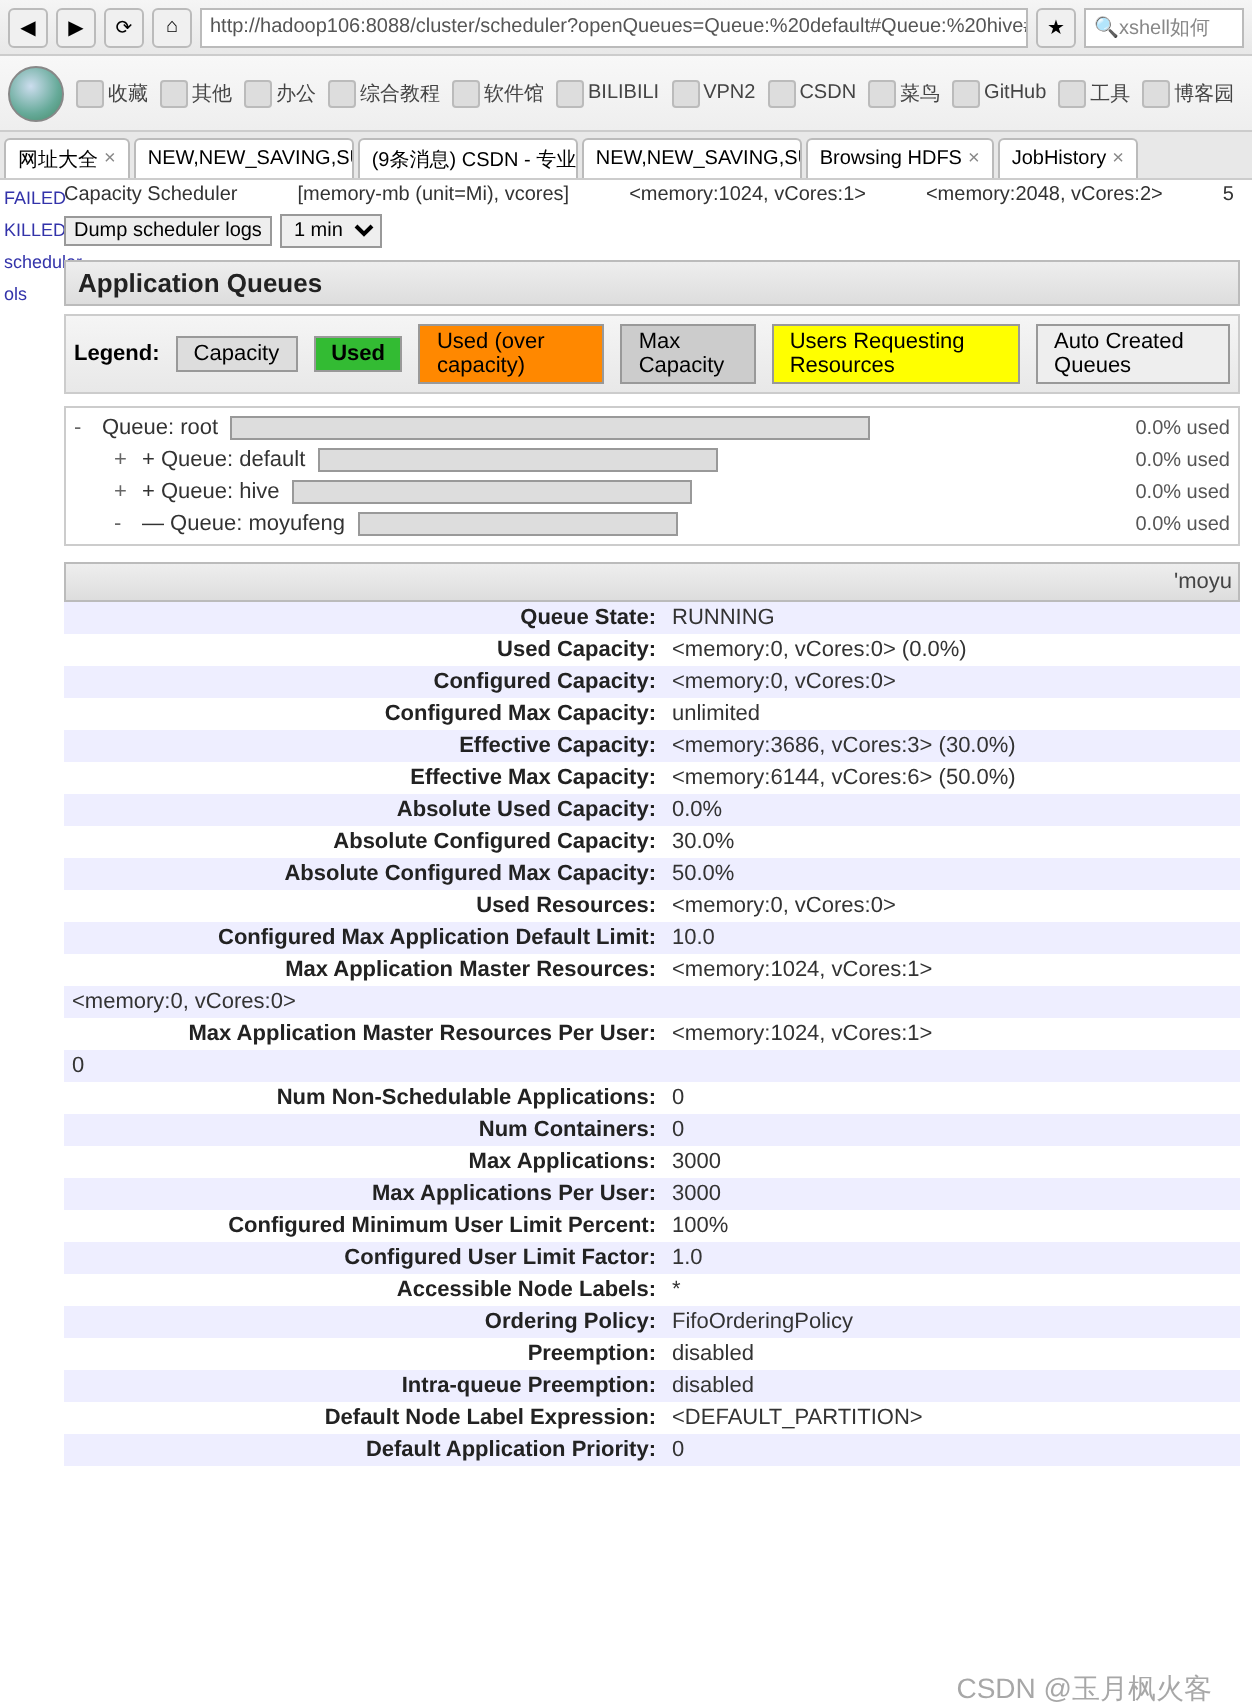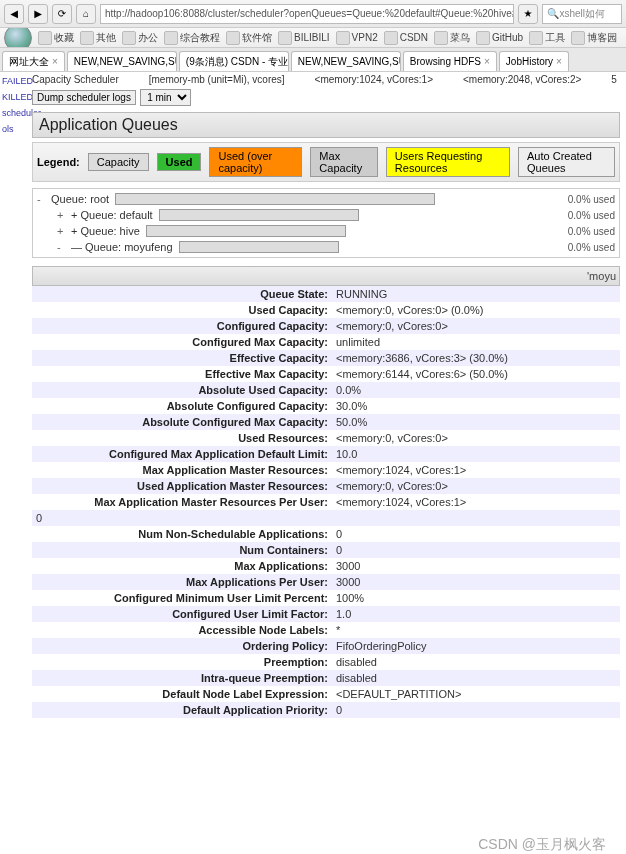--- a/index.html
+++ b/index.html
@@ -1,37 +1,37 @@
 <!DOCTYPE html>
 <html><head>
 <meta charset="utf-8">
 <style>
 * { margin: 0; padding: 0; box-sizing: border-box; font-family: Arial, sans-serif; }
 body { font-size: 11px; background: #fff; width: 626px; }
 .browser-bar { height: 28px; background: linear-gradient(#f5f5f5,#e8e8e8); border-bottom: 1px solid #ccc; display: flex; align-items: center; padding: 0 4px; gap: 4px; }
 .nav-btn { width: 20px; height: 20px; border: 1px solid #bbb; border-radius: 3px; background: #f0f0f0; display: flex; align-items: center; justify-content: center; font-size: 10px; cursor: pointer; }
 .url-bar { flex: 1; height: 20px; border: 1px solid #bbb; background: #fff; padding: 0 4px; font-size: 10px; color: #555; display: flex; align-items: center; overflow: hidden; white-space: nowrap; }
 .search-box { width: 80px; height: 20px; border: 1px solid #bbb; background: #fff; padding: 0 4px; font-size: 10px; display: flex; align-items: center; color: #888; }
-.bookmarks-bar { height: 20px; background: linear-gradient(#f8f8f8,#eee); border-bottom: 1px solid #ccc; display: flex; align-items: center; padding: 0 4px; gap: 6px; overflow: hidden; }
+.bookmarks-bar { height: 38px; background: linear-gradient(#f8f8f8,#eee); border-bottom: 1px solid #ccc; display: flex; align-items: center; padding: 0 4px; gap: 6px; overflow: hidden; }
 .bm-icon { width: 28px; height: 28px; border-radius: 50%; background: radial-gradient(circle at 40% 35%, #cde, #6a9 60%, #486); border: 1px solid #888; flex-shrink: 0; }
 .bm-item { font-size: 10px; color: #444; display: flex; align-items: center; gap: 2px; cursor: pointer; white-space: nowrap; }
 .bm-ico { width: 14px; height: 14px; background: #ddd; border: 1px solid #bbb; border-radius: 2px; display: inline-block; }
 .tabs-bar { height: 24px; background: #e8e8e8; border-bottom: 1px solid #ccc; display: flex; align-items: flex-end; padding: 0 2px; gap: 2px; overflow: hidden; }
 .tab { height: 20px; background: #fff; border: 1px solid #bbb; border-bottom: none; border-radius: 3px 3px 0 0; padding: 0 6px; font-size: 10px; display: flex; align-items: center; gap: 3px; max-width: 110px; overflow: hidden; white-space: nowrap; cursor: pointer; }
 .tab-close { color: #888; cursor: pointer; }
 .main { display: flex; }
 .left-col { width: 30px; font-size: 9px; color: #33a; padding: 4px 2px; }
 .left-col div { margin-bottom: 6px; cursor: pointer; }
 .content { flex: 1; padding: 2px 6px 10px 2px; }
 .header-row { display: flex; font-size: 10px; color: #333; margin-bottom: 4px; gap: 30px; }
 .header-row span { white-space: nowrap; }
 .dump-row { display: flex; align-items: center; gap: 4px; margin-bottom: 6px; }
 .dump-btn { font-size: 10px; padding: 1px 4px; background: #eee; border: 1px solid #999; cursor: pointer; }
-.dump-sel { font-size: 10px; border: 1px solid #999; padding: 1px 2px; text-align: center; }
-.section-title { background: linear-gradient(#eee,#ddd); border: 1px solid #bbb; padding: 3px 6px; font-weight: normal; font-size: 16px; color: #222; margin-bottom: 4px; }
+.dump-sel { font-size: 10px; border: 1px solid #999; padding: 1px 2px; }
+.section-title { background: linear-gradient(#eee,#ddd); border: 1px solid #bbb; padding: 3px 6px; font-weight: bold; font-size: 13px; color: #222; margin-bottom: 4px; }
 .legend-row { background: linear-gradient(#f5f5f5,#e8e8e8); border: 1px solid #ccc; padding: 4px; display: flex; align-items: center; gap: 8px; font-size: 11px; }
 .legend-label { font-weight: bold; }
 .leg-box { padding: 2px 8px; border: 1px solid #999; font-size: 11px; }
 .leg-cap { background: #ddd; }
 .leg-used { background: #3b3; color: #000; font-weight: bold; }
 .leg-over { background: #f80; color: #000; }
 .leg-max { background: #ccc; }
 .leg-users { background: #ff0; color: #000; }
 .leg-auto { background: #eee; }
 .queue-box { border: 1px solid #ccc; margin-top: 6px; padding: 2px 4px; }
@@ -211,21 +211,20 @@
         </div>
         <div class="detail-row">
           <div class="detail-label">Configured Max Application Default Limit:</div>
           <div class="detail-value">10.0</div>
         </div>
         <div class="detail-row">
           <div class="detail-label">Max Application Master Resources:</div>
           <div class="detail-value">&lt;memory:1024, vCores:1&gt;</div>
         </div>
         <div class="detail-row">
-          <div class="detail-label">Used Application Master Resources:</div>
           <div class="detail-value">&lt;memory:0, vCores:0&gt;</div>
         </div>
         <div class="detail-row">
           <div class="detail-label">Max Application Master Resources Per User:</div>
           <div class="detail-value">&lt;memory:1024, vCores:1&gt;</div>
         </div>
         <div class="detail-row">
           <div class="detail-value">0</div>
         </div>
         <div class="detail-row">

